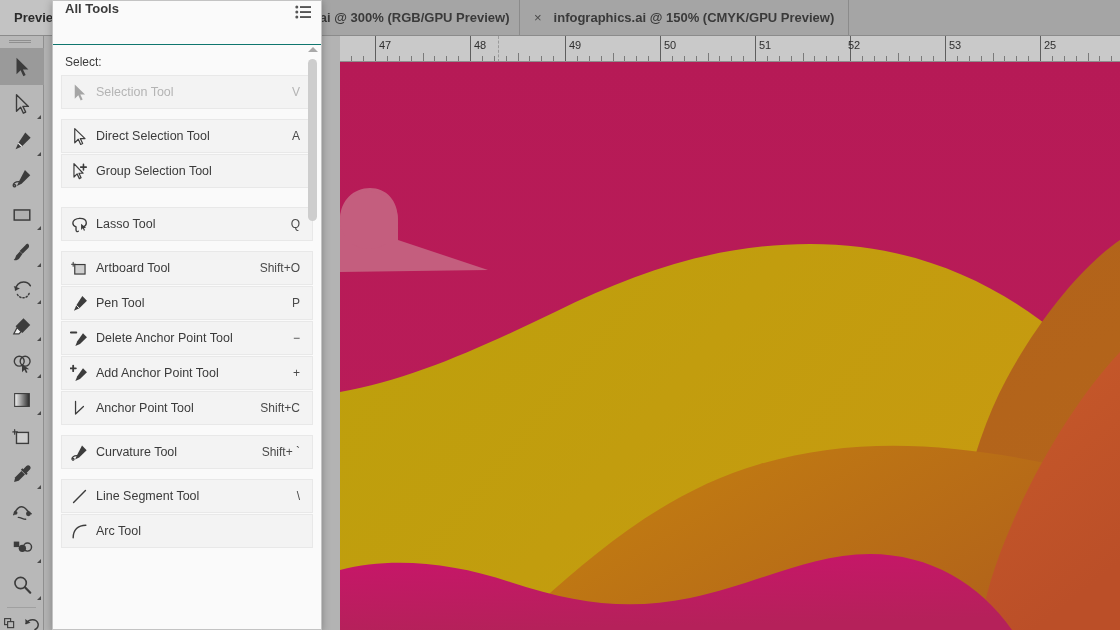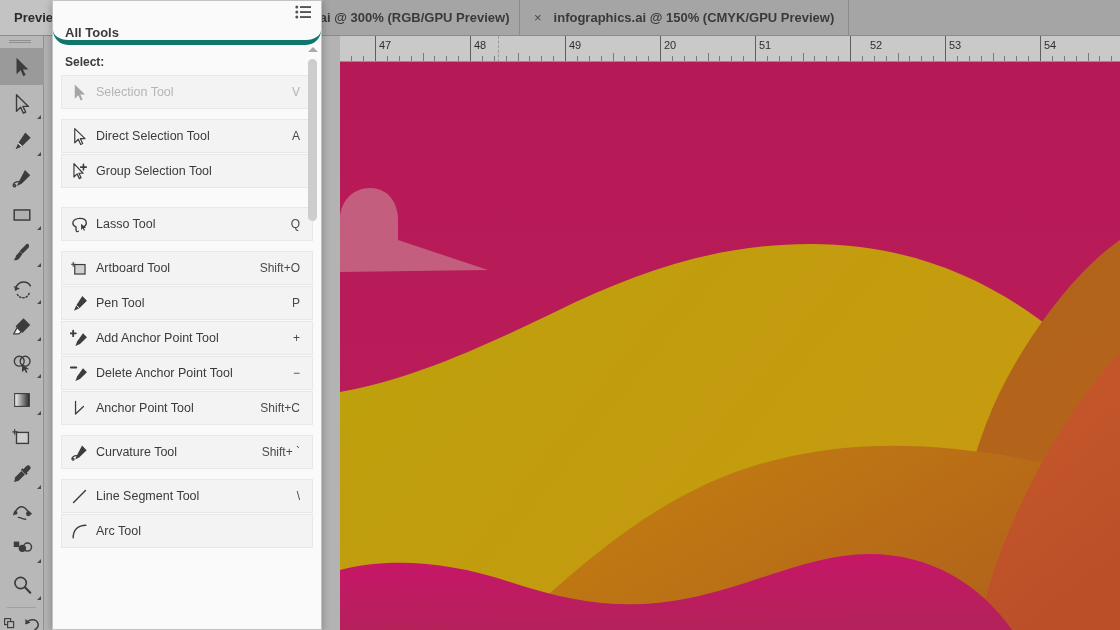--- a/index.html
+++ b/index.html
@@ -114,37 +114,37 @@
     width: 270px; height: 630px;
     background: #fafafa;
     border: 1px solid #c3c3c3;
     box-shadow: 0 2px 8px rgba(0,0,0,0.28);
     overflow: hidden;
   }
   .panel-head {
     position: relative;
     height: 44px;
     background: #fafafa;
-    border-bottom: 5px solid #0f766e;
-    display: flex; align-items: flex-end; border-radius: 15px;
+    border-bottom: 1px solid #0f766e;
+    display: flex; align-items: flex-start;
   }
   .panel-title {
     font-size: 13px; font-weight: bold; color: #3b3b3b;
     padding-left: 12px;
   }
   .panel-menu {
     position: absolute; right: 10px; top: 4px;
     width: 16px; height: 14px;
   }
   .panel-body {
     position: absolute; left:0; top:44px; right:0; bottom:0;
     overflow: hidden;
   }
   .group-label {
-    font-size: 12px; font-weight: bold; color: #3b3b3b;
+    font-size: 12px; font-weight: normal; color: #3b3b3b;
     padding: 10px 16px 6px 12px;
   }
   .tool-row {
     position: relative;
     margin: 0 8px 1px 8px;
     height: 34px;
     background: #f3f3f3;
     border: 1px solid #e8e8e8;
     display: flex; align-items: center;
   }
@@ -260,57 +260,57 @@
       <div class="major" style="left: 225px;"></div>
       <div class="rl" style="left: 229px;">49</div>
       <div class="minor" style="left: 236.875px; height: 5px;"></div>
       <div class="minor" style="left: 248.75px; height: 5px;"></div>
       <div class="minor" style="left: 260.625px; height: 5px;"></div>
       <div class="minor" style="left: 272.5px; height: 8px;"></div>
       <div class="minor" style="left: 284.375px; height: 5px;"></div>
       <div class="minor" style="left: 296.25px; height: 5px;"></div>
       <div class="minor" style="left: 308.125px; height: 5px;"></div>
       <div class="major" style="left: 320px;"></div>
-      <div class="rl" style="left: 324px;">20</div>
+      <div class="rl" style="left: 324px;">50</div>
       <div class="minor" style="left: 331.875px; height: 5px;"></div>
       <div class="minor" style="left: 343.75px; height: 5px;"></div>
       <div class="minor" style="left: 355.625px; height: 5px;"></div>
       <div class="minor" style="left: 367.5px; height: 8px;"></div>
       <div class="minor" style="left: 379.375px; height: 5px;"></div>
       <div class="minor" style="left: 391.25px; height: 5px;"></div>
       <div class="minor" style="left: 403.125px; height: 5px;"></div>
       <div class="major" style="left: 415px;"></div>
       <div class="rl" style="left: 419px;">51</div>
       <div class="minor" style="left: 426.875px; height: 5px;"></div>
       <div class="minor" style="left: 438.75px; height: 5px;"></div>
       <div class="minor" style="left: 450.625px; height: 5px;"></div>
       <div class="minor" style="left: 462.5px; height: 8px;"></div>
       <div class="minor" style="left: 474.375px; height: 5px;"></div>
       <div class="minor" style="left: 486.25px; height: 5px;"></div>
       <div class="minor" style="left: 498.125px; height: 5px;"></div>
       <div class="major" style="left: 510px;"></div>
-      <div class="rl" style="left: 530px;">52</div>
+      <div class="rl" style="left: 508px;">52</div>
       <div class="minor" style="left: 521.875px; height: 5px;"></div>
       <div class="minor" style="left: 533.75px; height: 5px;"></div>
       <div class="minor" style="left: 545.625px; height: 5px;"></div>
       <div class="minor" style="left: 557.5px; height: 8px;"></div>
       <div class="minor" style="left: 569.375px; height: 5px;"></div>
       <div class="minor" style="left: 581.25px; height: 5px;"></div>
       <div class="minor" style="left: 593.125px; height: 5px;"></div>
       <div class="major" style="left: 605px;"></div>
       <div class="rl" style="left: 609px;">53</div>
       <div class="minor" style="left: 616.875px; height: 5px;"></div>
       <div class="minor" style="left: 628.75px; height: 5px;"></div>
       <div class="minor" style="left: 640.625px; height: 5px;"></div>
       <div class="minor" style="left: 652.5px; height: 8px;"></div>
       <div class="minor" style="left: 664.375px; height: 5px;"></div>
       <div class="minor" style="left: 676.25px; height: 5px;"></div>
       <div class="minor" style="left: 688.125px; height: 5px;"></div>
       <div class="major" style="left: 700px;"></div>
-      <div class="rl" style="left: 704px;">54</div>
+      <div class="rl" style="left: 704px;">25</div>
       <div class="minor" style="left: 711.875px; height: 5px;"></div>
       <div class="minor" style="left: 723.75px; height: 5px;"></div>
       <div class="minor" style="left: 735.625px; height: 5px;"></div>
       <div class="minor" style="left: 747.5px; height: 8px;"></div>
       <div class="minor" style="left: 759.375px; height: 5px;"></div>
       <div class="minor" style="left: 771.25px; height: 5px;"></div>
       <div class="minor" style="left: 23.125px; height: 5px;"></div>
       <div class="minor" style="left: 11.25px; height: 5px;"></div>
       <div class="minor" style="left: -0.625px; height: 5px;"></div>
       <div class="dashed" style="left: 158px;"></div>
@@ -533,35 +533,35 @@
               <path d="M8 14.2 L11.8 18" stroke="#fafafa" stroke-width="1.2"></path>
             </svg>
           </div>
           <div class="tool-name">Pen Tool</div>
           <div class="tool-key">P</div>
         </div>
         <div class="tool-row">
           <div class="tool-ico">
             <svg width="19" height="19" viewBox="0 0 24 24">
               <path d="M16.4 5.4 L21.4 10.4 L12.6 19 L6.8 21.4 L9.2 15.6 Z" fill="#3c3c3c"></path>
+              <path d="M1 4.4 L8 4.4" stroke="#3c3c3c" stroke-width="2.3" stroke-linecap="round"></path>
+            </svg>
+          </div>
+          <div class="tool-name">Delete Anchor Point Tool</div>
+          <div class="tool-key">−</div>
+        </div>
+        <div class="tool-row">
+          <div class="tool-ico">
+            <svg width="19" height="19" viewBox="0 0 24 24">
+              <path d="M16.4 5.4 L21.4 10.4 L12.6 19 L6.8 21.4 L9.2 15.6 Z" fill="#3c3c3c"></path>
               <path d="M4 2 L4 9 M0.6 5.5 L7.4 5.5" stroke="#3c3c3c" stroke-width="2.3" stroke-linecap="round"></path>
             </svg>
           </div>
           <div class="tool-name">Add Anchor Point Tool</div>
           <div class="tool-key">+</div>
-        </div>
-        <div class="tool-row">
-          <div class="tool-ico">
-            <svg width="19" height="19" viewBox="0 0 24 24">
-              <path d="M16.4 5.4 L21.4 10.4 L12.6 19 L6.8 21.4 L9.2 15.6 Z" fill="#3c3c3c"></path>
-              <path d="M1 4.4 L8 4.4" stroke="#3c3c3c" stroke-width="2.3" stroke-linecap="round"></path>
-            </svg>
-          </div>
-          <div class="tool-name">Delete Anchor Point Tool</div>
-          <div class="tool-key">−</div>
         </div>
         <div class="tool-row">
           <div class="tool-ico">
             <svg width="19" height="19" viewBox="0 0 24 24">
               <path d="M7 3 L7 19 M7 19 L17 9.5" stroke="#3c3c3c" stroke-width="1.6" stroke-linecap="round" fill="none"></path>
             </svg>
           </div>
           <div class="tool-name">Anchor Point Tool</div>
           <div class="tool-key">Shift+C</div>
         </div>

